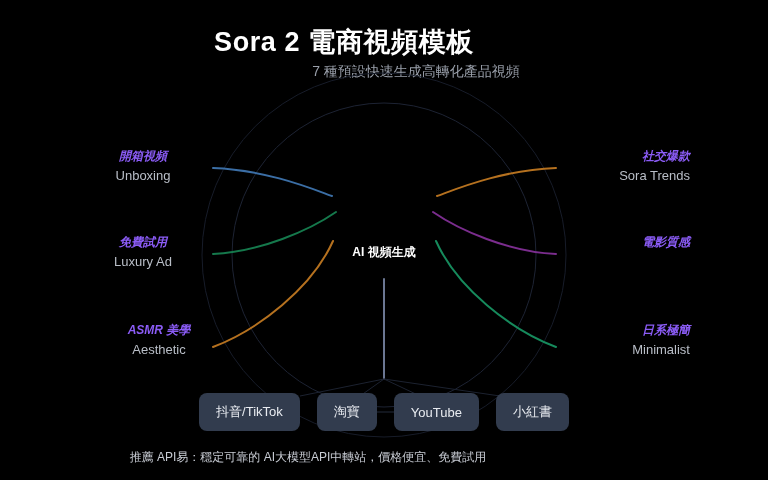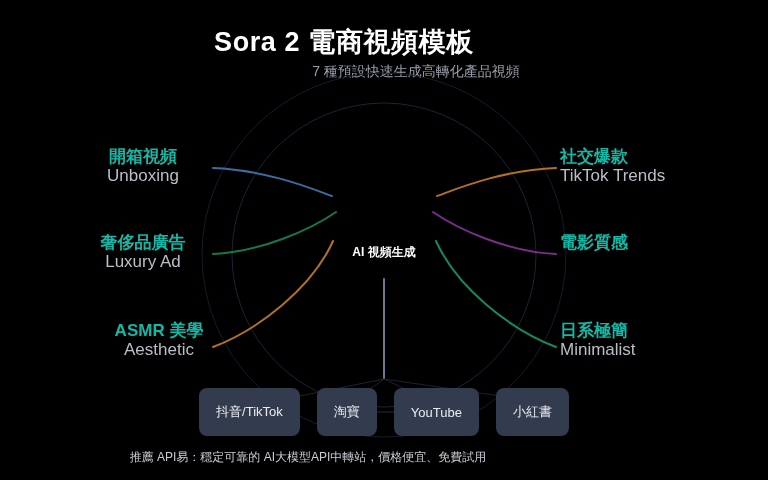--- a/index.html
+++ b/index.html
@@ -58,34 +58,35 @@
     width: 768px;
     height: 480px;
   }
 
   
   .node {
     position: absolute;
     white-space: nowrap;
   }
   .node .zh {
-    font-size: 17px;
+    font-size: 12px;
     font-weight: bold;
-    color: #14b8a6;
+    color: #8b5cf6;
     line-height: 17px;
+    font-style: italic;
   }
   .node .en {
-    font-size: 17px;
+    font-size: 13px;
     font-weight: normal;
     color: #b9bec7;
     line-height: 17px;
     margin-top: 2px;
   }
   .node.left { text-align: center; }
-  .node.right { text-align: left; }
+  .node.right { text-align: right; }
 
   .center-label {
     position: absolute;
     left: 0;
     top: 244px;
     width: 768px;
     text-align: center;
     font-size: 12px;
     font-weight: bold;
     color: #ffffff;
@@ -101,21 +102,21 @@
     height: 38px;
     display: flex;
     justify-content: center;
     align-items: center;
     gap: 17px;
   }
   .chip {
     background: #323c4e;
     color: #e9ecf1;
     border-radius: 8px;
-    height: 48px;
+    height: 38px;
     display: flex;
     align-items: center;
     justify-content: center;
     padding: 5px 17px;
     font-size: 13px;
     font-weight: normal;
     white-space: nowrap;
     box-sizing: border-box;
   }
 
@@ -159,31 +160,31 @@
     <line x1="384" y1="379" x2="420" y2="396" stroke="#1c2230" stroke-width="1"></line>
     <line x1="384" y1="379" x2="500" y2="396" stroke="#1c2230" stroke-width="1"></line>
     <line x1="375" y1="412" x2="405" y2="412" stroke="#232b3b" stroke-width="1"></line>
   </svg>
 
   <div class="node left" style="left:78px; top:148px; width:130px;">
     <div class="zh">開箱視頻</div>
     <div class="en">Unboxing</div>
   </div>
   <div class="node left" style="left:78px; top:234px; width:130px;">
-    <div class="zh">奢侈品廣告</div>
+    <div class="zh">免費試用</div>
     <div class="en">Luxury Ad</div>
   </div>
   <div class="node left" style="left:94px; top:322px; width:130px;text-align:center;">
     <div class="zh">ASMR 美學</div>
     <div class="en">Aesthetic</div>
   </div>
 
   <div class="node right" style="left:560px; top:148px; width:130px;">
     <div class="zh">社交爆款</div>
-    <div class="en">TikTok Trends</div>
+    <div class="en">Sora Trends</div>
   </div>
   <div class="node right" style="left:560px; top:234px; width:130px;">
     <div class="zh">電影質感</div>
   </div>
   <div class="node right" style="left:560px; top:322px; width:130px;">
     <div class="zh">日系極簡</div>
     <div class="en">Minimalist</div>
   </div>
 
   <div class="center-label">AI 視頻生成</div>

